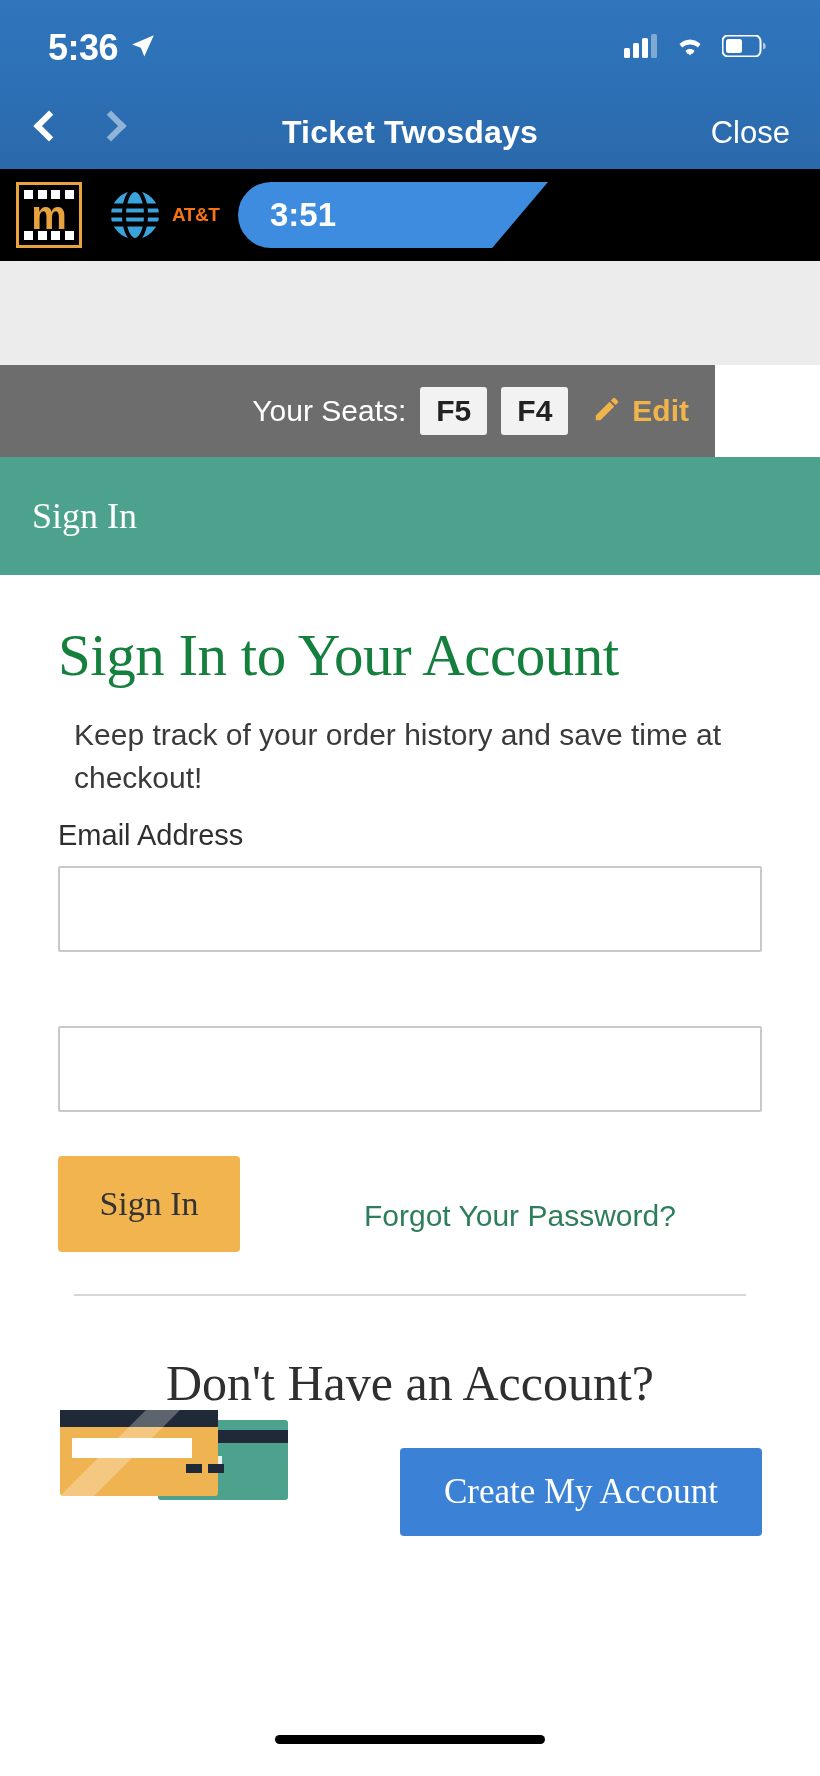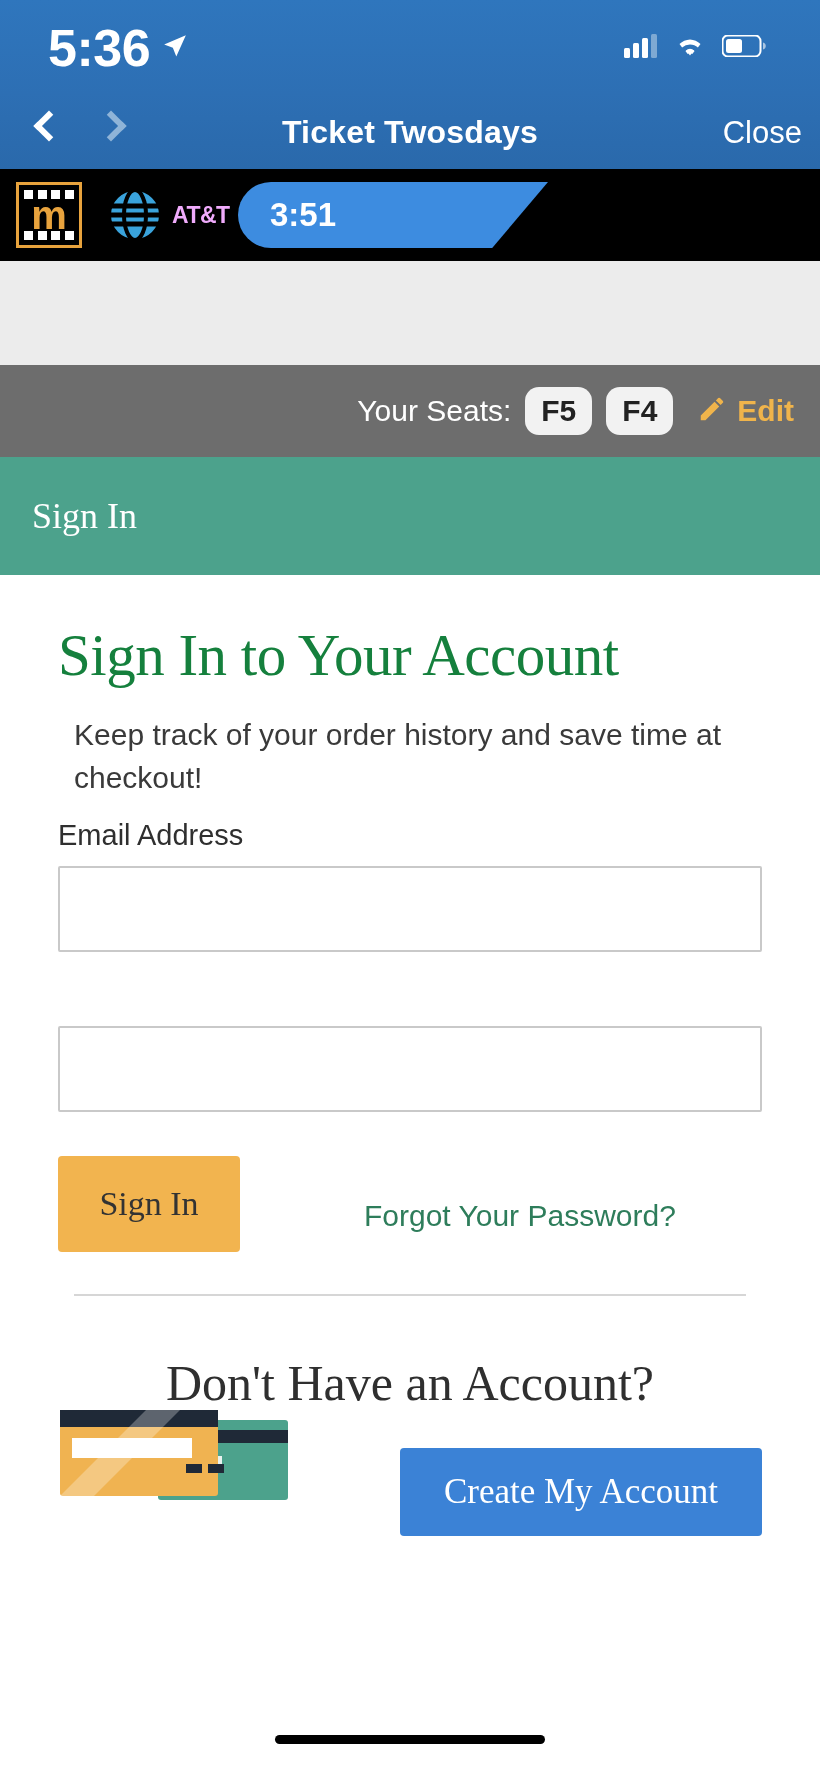--- a/index.html
+++ b/index.html
@@ -16,21 +16,21 @@
     position: absolute; left:0; top:0; width:820px; height:169px;
     background: linear-gradient(180deg, #2f76bd 0%, #2d6fb4 55%, #2a69ab 100%);
   }
   .status-row {
     position:absolute; left:0; top:0; width:820px; height:96px;
     display:flex; align-items:center; justify-content:space-between;
     padding: 0 54px 0 48px;
   }
   .status-left { display:flex; align-items:center; gap:12px; }
   .status-time {
-    color:#fff; font-size:52px; font-weight:600; letter-spacing:-0.5px;
+    color:#fff; font-size:36px; font-weight:600; letter-spacing:-0.5px;
     font-family:"Liberation Sans", sans-serif;
   }
   .loc-arrow { display:block; }
   .status-right { display:flex; align-items:center; gap:16px; }
 
   .nav-row {
     position:absolute; left:0; top:96px; width:820px; height:73px;
     display:flex; align-items:flex-start;
   }
   .nav-back, .nav-fwd {
@@ -42,21 +42,21 @@
     display:block; width:22px; height:22px; border-left:6px solid #fff; border-bottom:6px solid #fff;
   }
   .chev.left { transform: rotate(45deg); }
   .chev.right { transform: rotate(-135deg); border-left-color:#8fb4d8; border-bottom-color:#8fb4d8; }
   .nav-title {
     position:absolute; left:0; right:0; top:0; height:73px;
     display:flex; align-items:center; justify-content:center;
     color:#fff; font-size:32px; font-weight:bold; letter-spacing:0.2px;
   }
   .nav-close {
-    position:absolute; right:18px; top:0; height:73px; display:flex; align-items:center;
+    position:absolute; right:30px; top:0; height:73px; display:flex; align-items:center;
     color:#fff; font-size:31px; font-weight:400;
   }
 
   
   .brand-bar {
     position:absolute; left:0; top:169px; width:820px; height:92px;
     background:#000; display:flex; align-items:center;
   }
   .m-logo {
     margin-left:16px; width:66px; height:66px; background:#000;
@@ -69,47 +69,47 @@
   .m-logo .perf.top { top:5px; }
   .m-logo .perf.bot { bottom:5px; }
   .m-logo .perf i { width:9px; height:9px; background:#fff; display:block; }
   .m-logo .mch {
     position:absolute; left:0; right:0; top:50%; transform:translateY(-50%);
     text-align:center; color:#E8A33D; font-size:40px; font-weight:bold;
     font-family:"Liberation Sans", sans-serif; line-height:1;
   }
   .att { display:flex; align-items:center; gap:10px; margin-left:26px; flex:none; }
   .att-globe { width:54px; height:54px; display:block; }
-  .att-text { color:#f0abfc; font-size:23px; font-weight:bold; letter-spacing:-0.5px; }
+  .att-text { color:#f97316; font-size:19px; font-weight:bold; letter-spacing:-0.5px; }
   .timer-wrap {
     position:absolute; left:238px; top:13px; height:66px; width:310px;
   }
   .timer-shape {
     width:100%; height:100%; background:#3d8ce0;
     border-top-left-radius:33px; border-bottom-left-radius:33px;
     clip-path: polygon(0% 0%, 100% 0%, 82% 100%, 0% 100%);
     display:flex; align-items:center;text-align:center;
   }
   .timer-text { color:#fff; font-size:33px; font-weight:bold; margin-left:32px; }
 
   
   .gray-spacer {
     position:absolute; left:0; top:261px; width:820px; height:104px; background:#ececec;
   }
 
   
   .seats-bar {
-    position:absolute; left:0; top:365px; width:820px; height:92px;
+    position:absolute; left:0; top:365px; width:715px; height:92px;
     background:#6d6d6d; display:flex; align-items:center; justify-content:flex-end;
     padding-right:26px; gap:14px;
   }
   .seats-label { color:#fff; font-size:30px; }
   .seat-chip {
     background:#f2f2f2; color:#222; font-size:30px; font-weight:bold;
-    padding:7px 16px; border-radius:14px; min-width:62px; text-align:center;
+    padding:7px 16px; border-radius:3px; min-width:62px; text-align:center;
     font-family:"Liberation Sans", sans-serif;
   }
   .edit-btn { display:flex; align-items:flex-end; gap:10px; margin-left:10px; }
   .edit-label { color:#F0B44B; font-size:30px; font-weight:bold; }
 
   
   .green-head {
     position:absolute; left:0; top:457px; width:820px; height:118px;
     background:#4ca28c; display:flex; align-items:center;
   }

